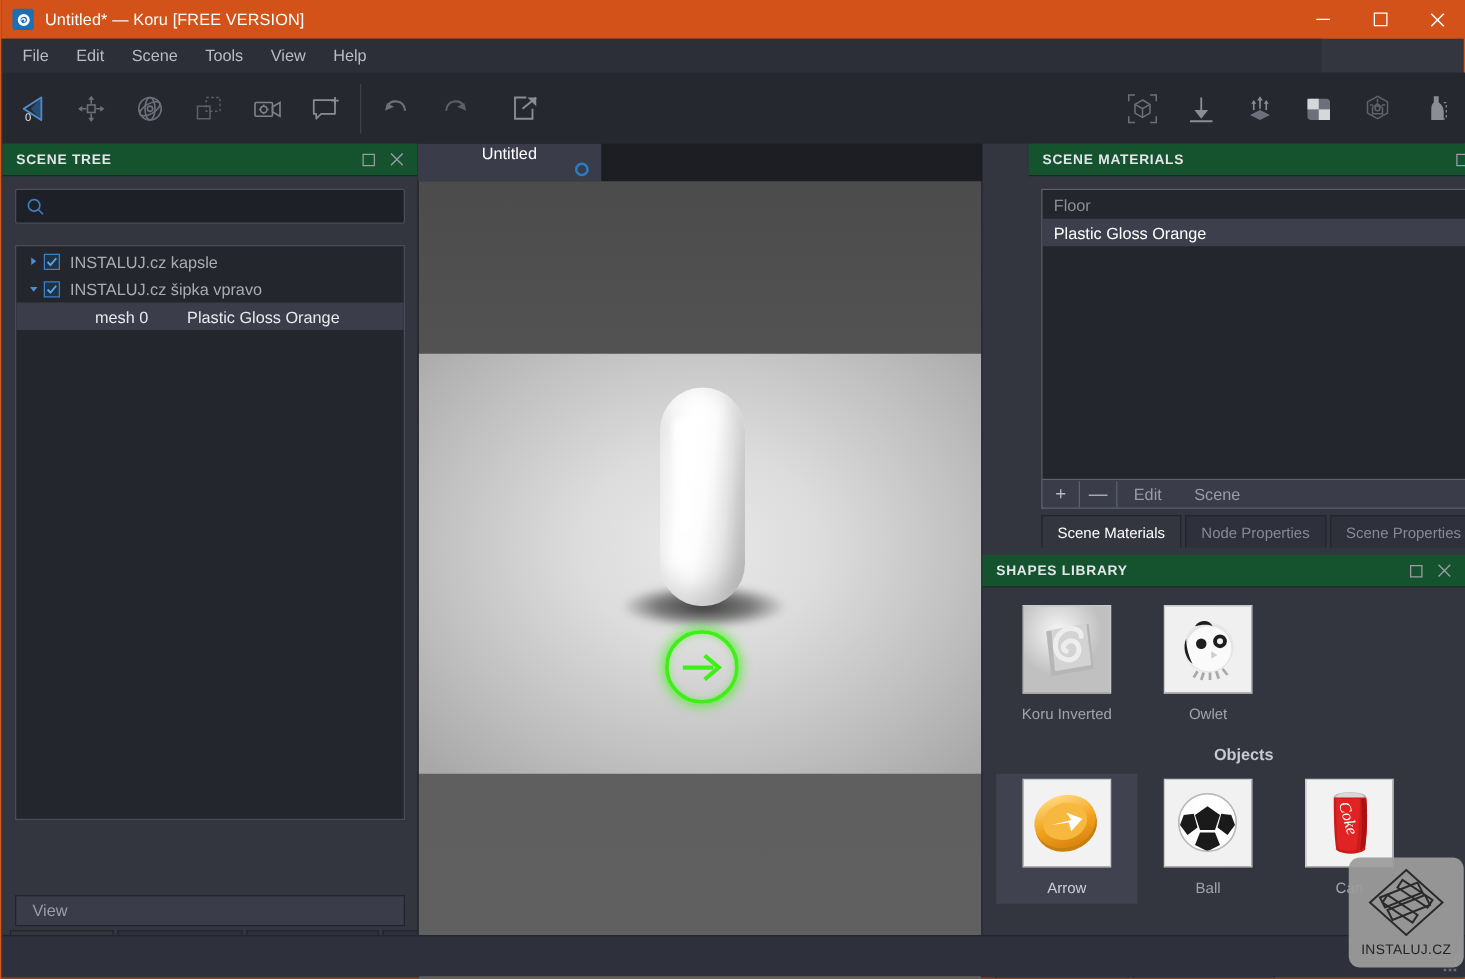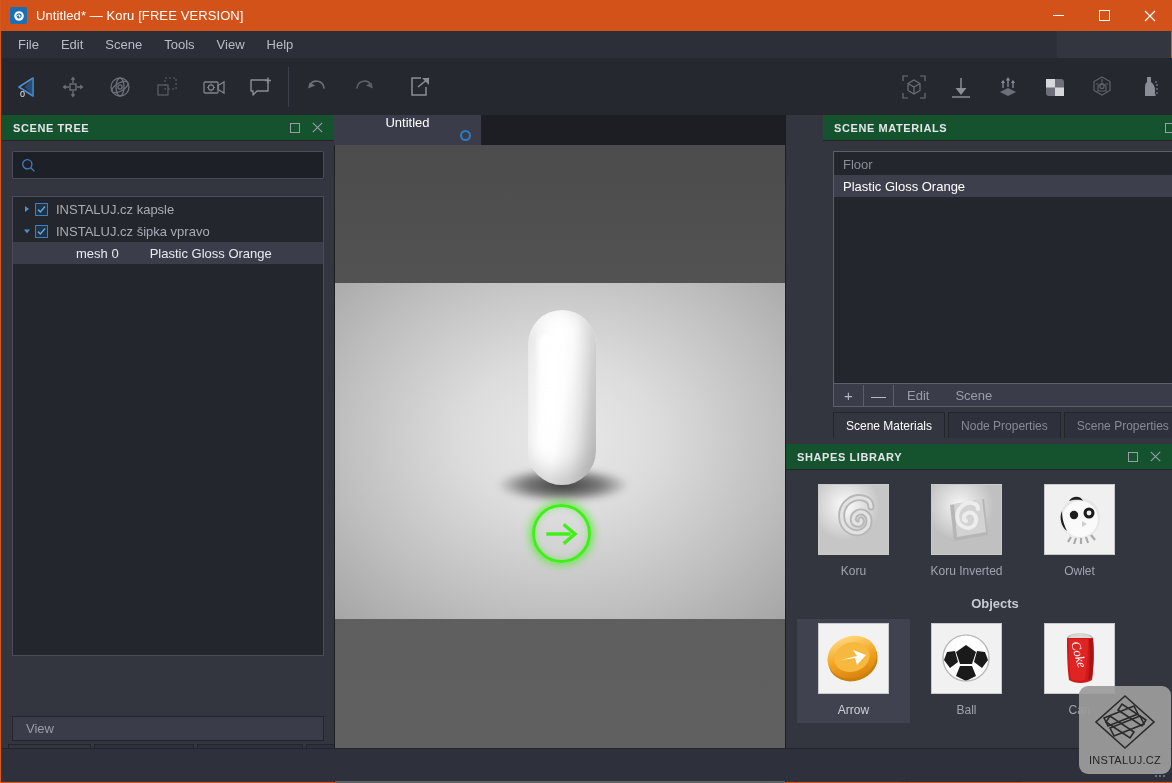--- a/index.html
+++ b/index.html
@@ -491,36 +491,20 @@
             <svg width="11" height="11" viewBox="0 0 11 11">
                 <path d="M.8 .8 L10.2 10.2 M10.2 .8 L.8 10.2" stroke="#9a9da8" stroke-width="1.1"></path>
               </svg>
           </div>
         </div>
       </div>
 
       <div class="shapes-body">
         <div class="shape-grid" style="padding-left:11px">
 
-          <div class="shape-cell">
-            <div class="shape-thumb">
-              <svg width="69" height="69" viewBox="0 0 69 69">
-                <defs>
-                    <radialGradient id="kg" cx="38%" cy="30%">
-                      <stop offset="0%" stop-color="#fcfcfc"></stop>
-                      <stop offset="100%" stop-color="#c6c6c6"></stop>
-                    </radialGradient>
-                  </defs>
-                <rect width="69" height="69" fill="url(#kg)"></rect>
-                <path d="M52 22 C52 12 38 10 30 16 C20 23 20 40 31 46 C40 51 50 45 50 36 C50 29 44 25 38 28 C33 31 33 38 38 39 C41 40 43 37 42 35" fill="none" stroke="#b7b7b7" stroke-width="7" stroke-linecap="round"></path>
-                <path d="M52 22 C52 12 38 10 30 16 C20 23 20 40 31 46 C40 51 50 45 50 36 C50 29 44 25 38 28 C33 31 33 38 38 39 C41 40 43 37 42 35" fill="none" stroke="#e2e2e2" stroke-width="3.2" stroke-linecap="round"></path>
-              </svg>
-            </div>
-            <div class="shape-label">Koru</div>
-          </div>
 
           <div class="shape-cell">
             <div class="shape-thumb">
               <svg width="69" height="69" viewBox="0 0 69 69">
                 <defs>
                     <radialGradient id="kg2" cx="40%" cy="30%">
                       <stop offset="0%" stop-color="#f7f7f7"></stop>
                       <stop offset="100%" stop-color="#c0c0c0"></stop>
                     </radialGradient>
                   </defs>

